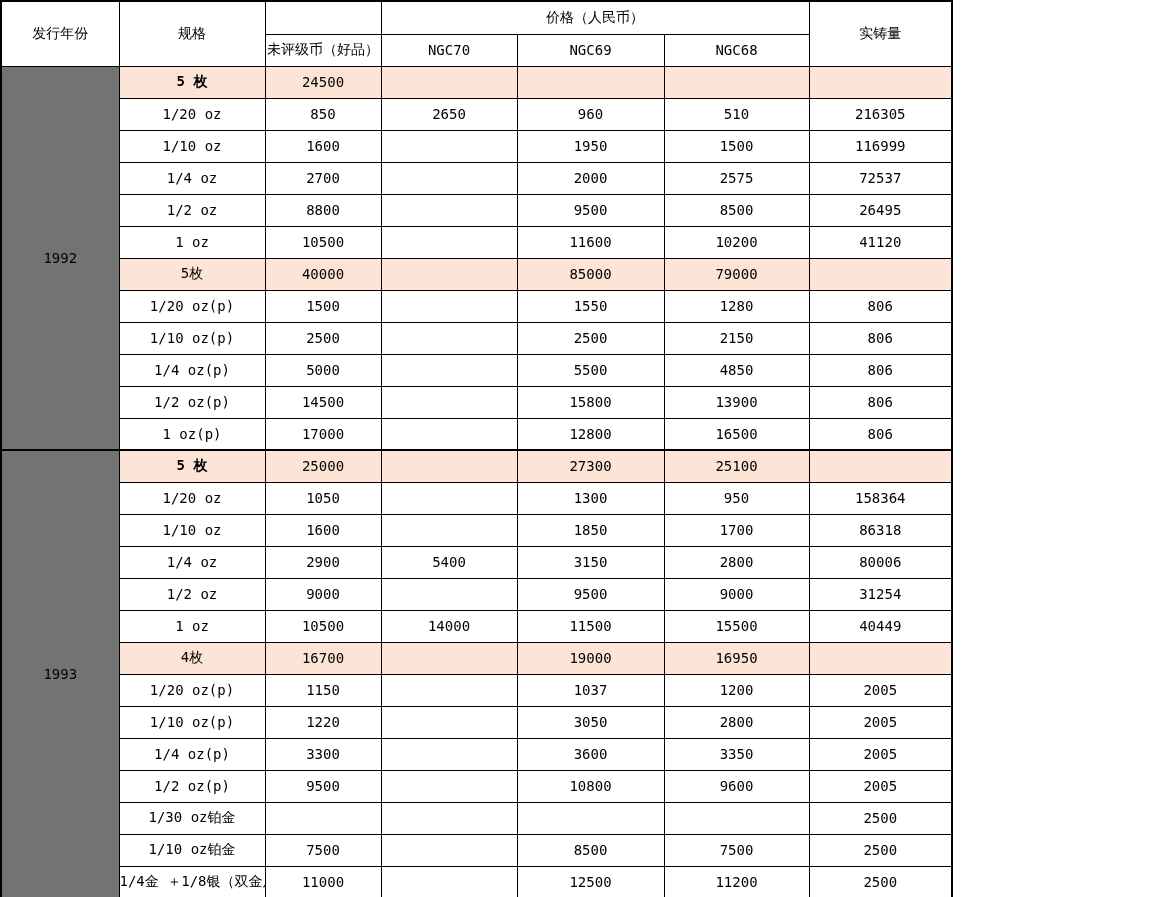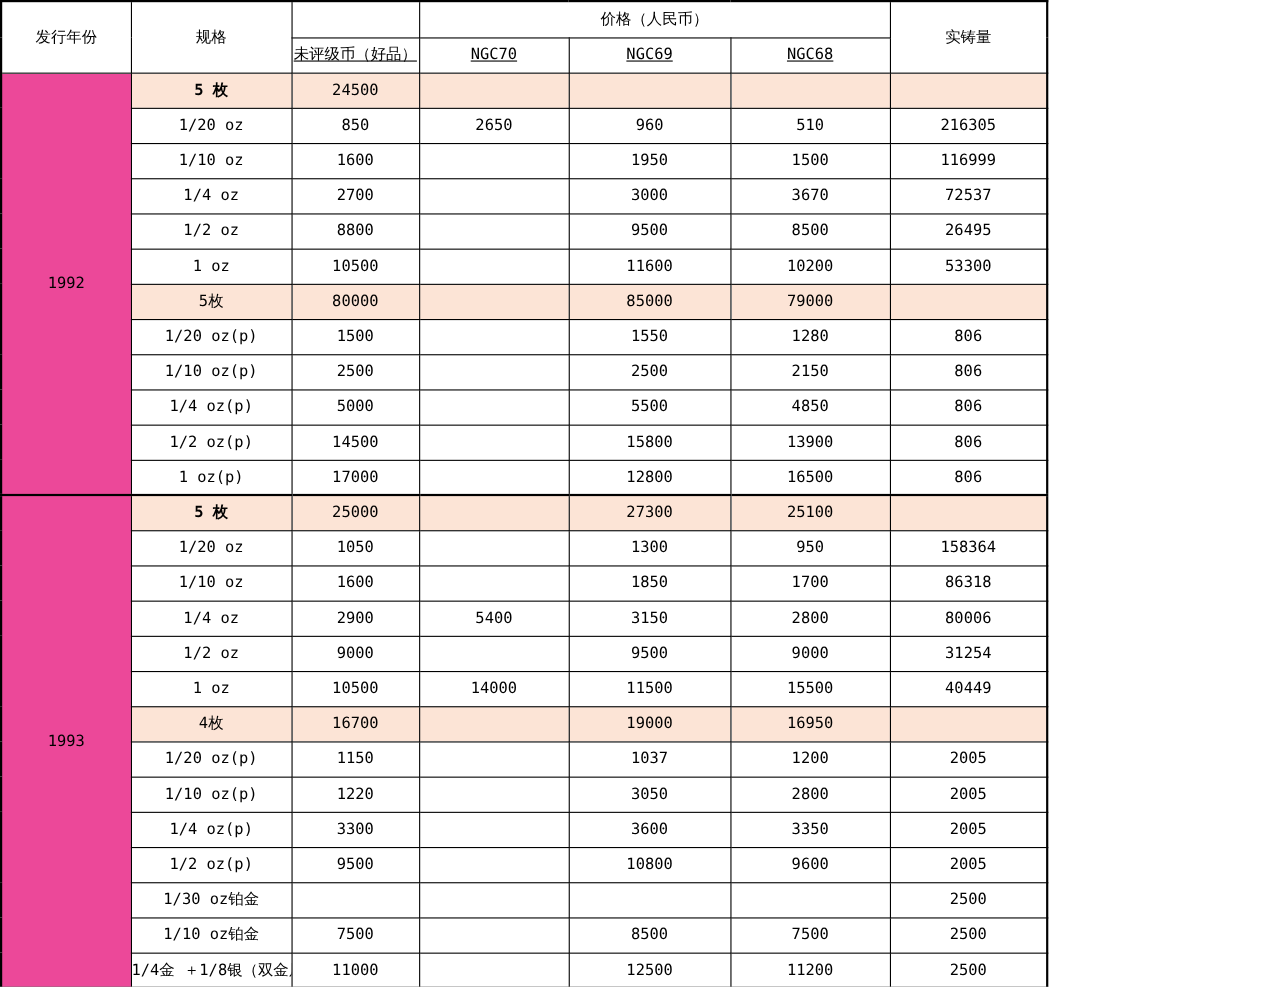--- a/index.html
+++ b/index.html
@@ -26,32 +26,32 @@
   }
   .price-table th, .price-table td {
     border: 1px solid var(--border, #000);
     text-align: center;
     vertical-align: middle;
     padding: 0;
     font-weight: normal;
     overflow: hidden;
   }
   .price-table thead tr.h1 { height: 33px; }
-  .price-table thead tr.h2 { height: 32px; text-decoration: underline; }
+  .price-table thead tr.h2 { height: 32px; }
   .price-table tbody tr { height: 32px; }
   td.hl { background: var(--hl, #fce4d6); }
   tr.bold td.c-spec .spec-inner { font-weight: bold; }
   tr.section-start td { border-top: 2px solid var(--border, #000); }
   .spec-inner {
     display: block;
     width: 100%;
     white-space: nowrap;
     overflow: hidden;
   }
-  .year-cell { background: #ec4899; }
+  .year-cell { background: #737373; }
 </style>
 </head>
 <body>
 
 <div class="page">
   <table class="price-table">
     <colgroup>
       <col style="width:118px">
       <col style="width:146px">
       <col style="width:116px">
@@ -106,49 +106,49 @@
     <td class="c-num">1950</td>
     <td class="c-num">1500</td>
     <td class="c-num">116999</td>
   </tr>
         <tr>
     <td class="c-spec">
             <span class="spec-inner">1/4 oz</span>
           </td>
     <td class="c-num">2700</td>
     <td class="c-num"></td>
-    <td class="c-num">3000</td>
-    <td class="c-num">3670</td>
+    <td class="c-num">2000</td>
+    <td class="c-num">2575</td>
     <td class="c-num">72537</td>
   </tr>
         <tr>
     <td class="c-spec">
             <span class="spec-inner">1/2 oz</span>
           </td>
     <td class="c-num">8800</td>
     <td class="c-num"></td>
     <td class="c-num">9500</td>
     <td class="c-num">8500</td>
     <td class="c-num">26495</td>
   </tr>
         <tr>
     <td class="c-spec">
             <span class="spec-inner">1 oz</span>
           </td>
     <td class="c-num">10500</td>
     <td class="c-num"></td>
     <td class="c-num">11600</td>
     <td class="c-num">10200</td>
-    <td class="c-num">53300</td>
+    <td class="c-num">41120</td>
   </tr>
         <tr>
     <td class="c-spec hl">
             <span class="spec-inner">5枚</span>
           </td>
-    <td class="c-num hl">80000</td>
+    <td class="c-num hl">40000</td>
     <td class="c-num hl"></td>
     <td class="c-num hl">85000</td>
     <td class="c-num hl">79000</td>
     <td class="c-num hl"></td>
   </tr>
         <tr>
     <td class="c-spec">
             <span class="spec-inner">1/20 oz(p)</span>
           </td>
     <td class="c-num">1500</td>

